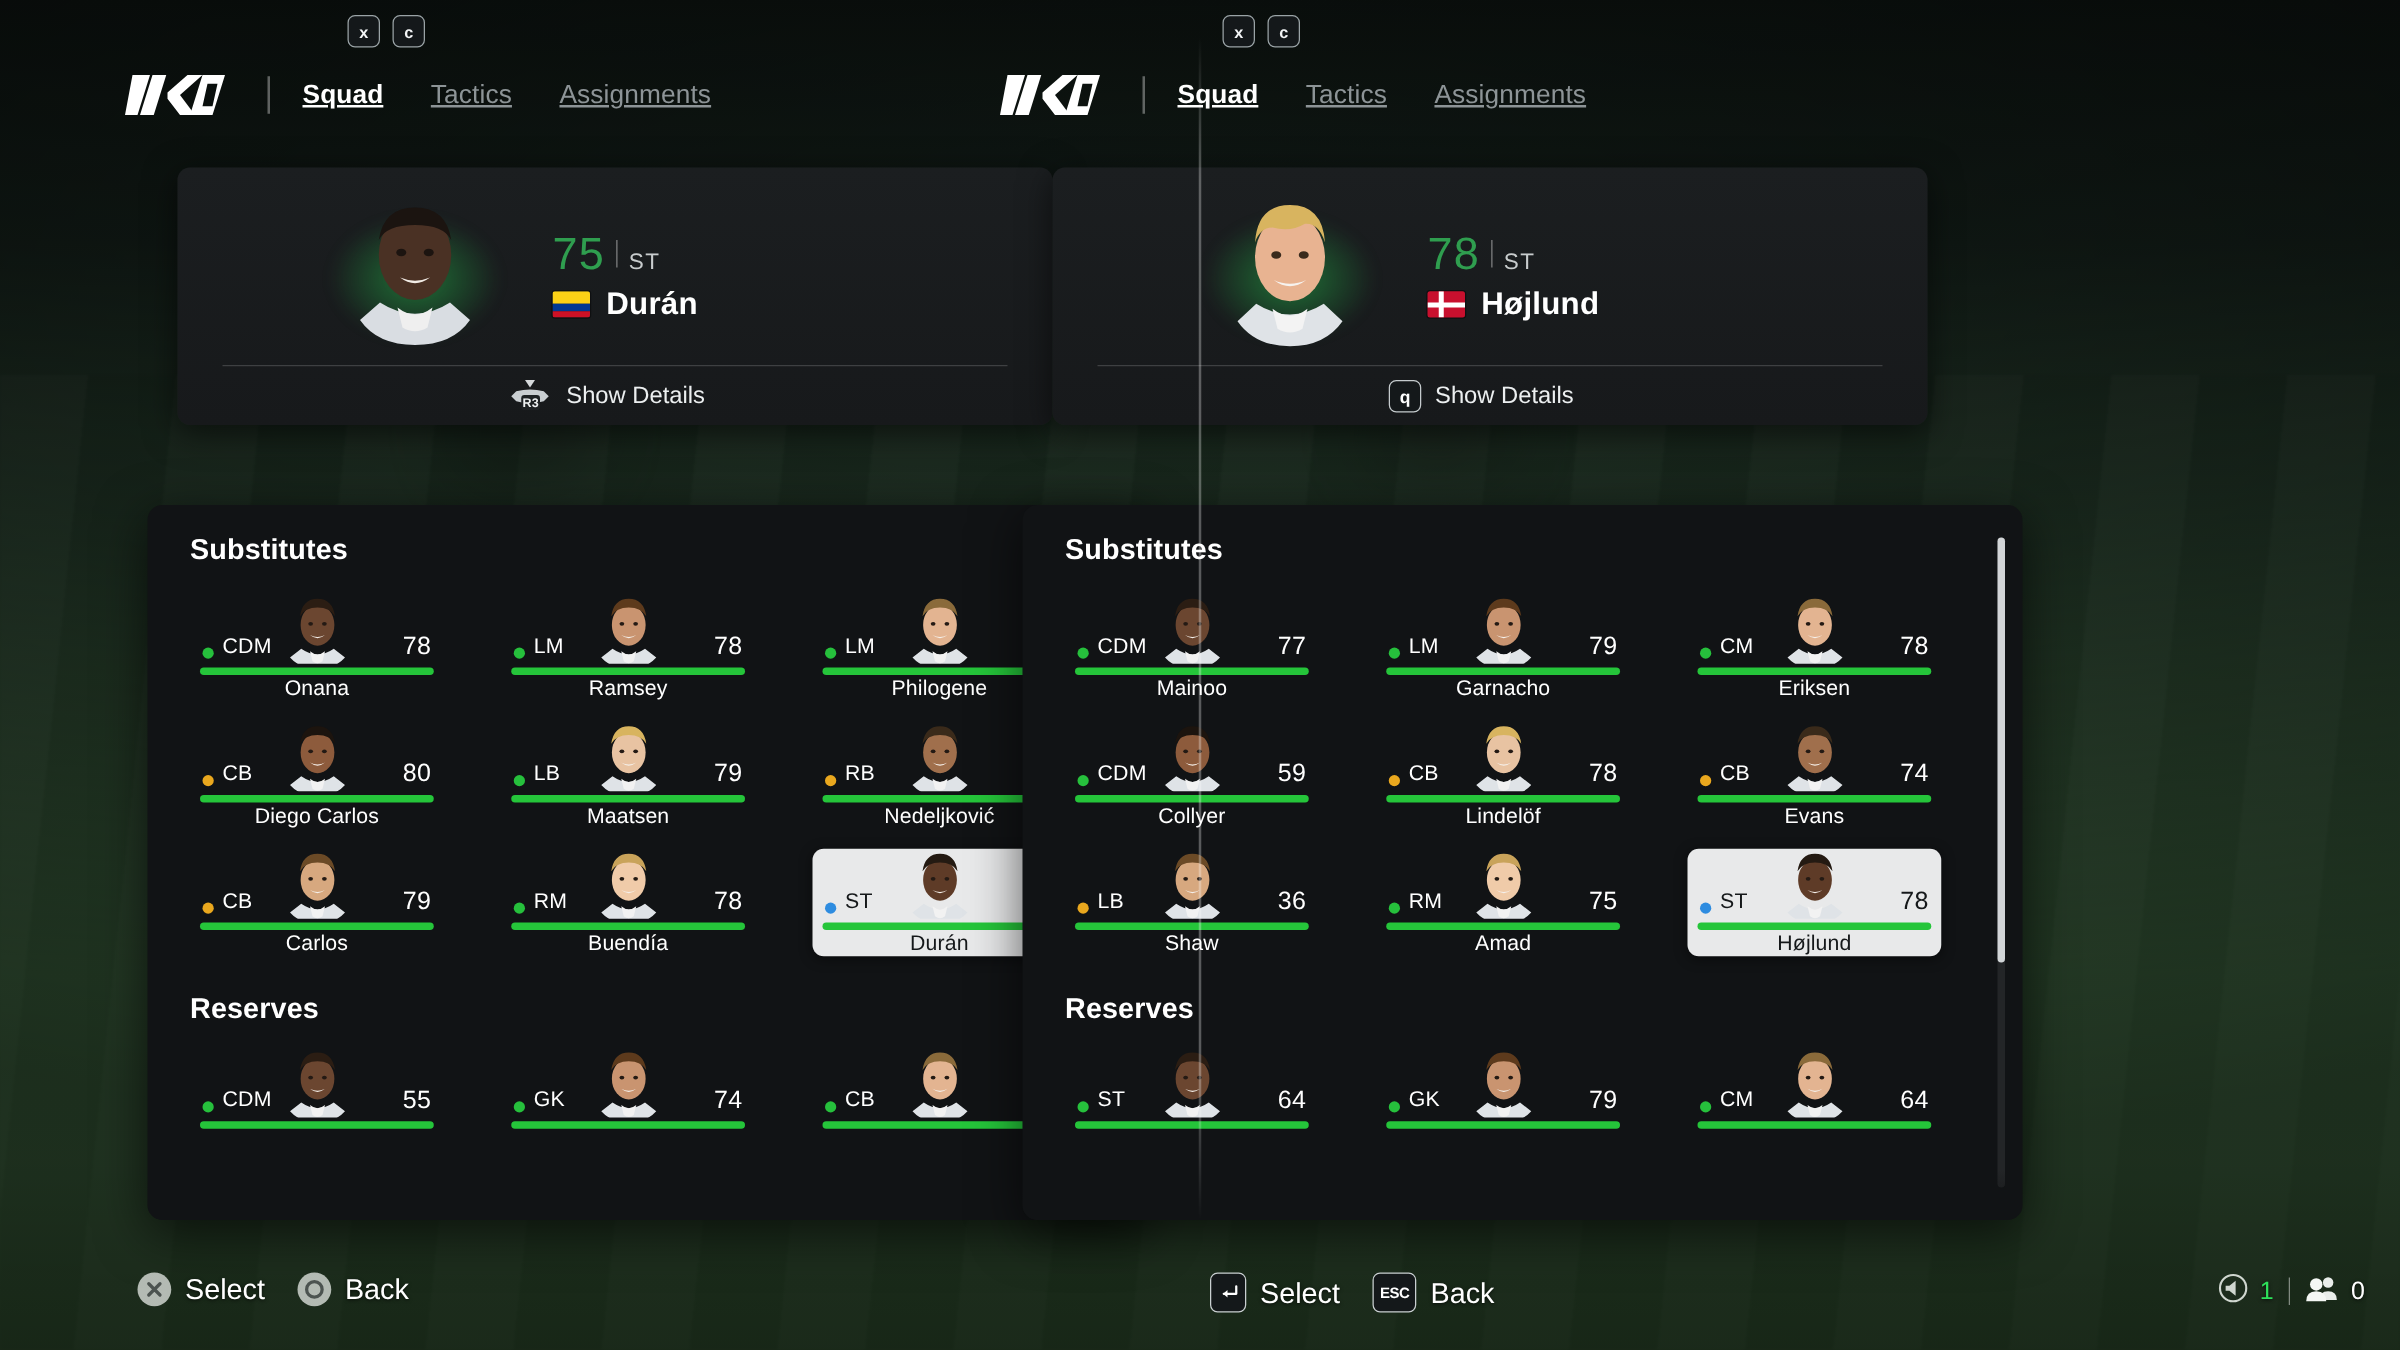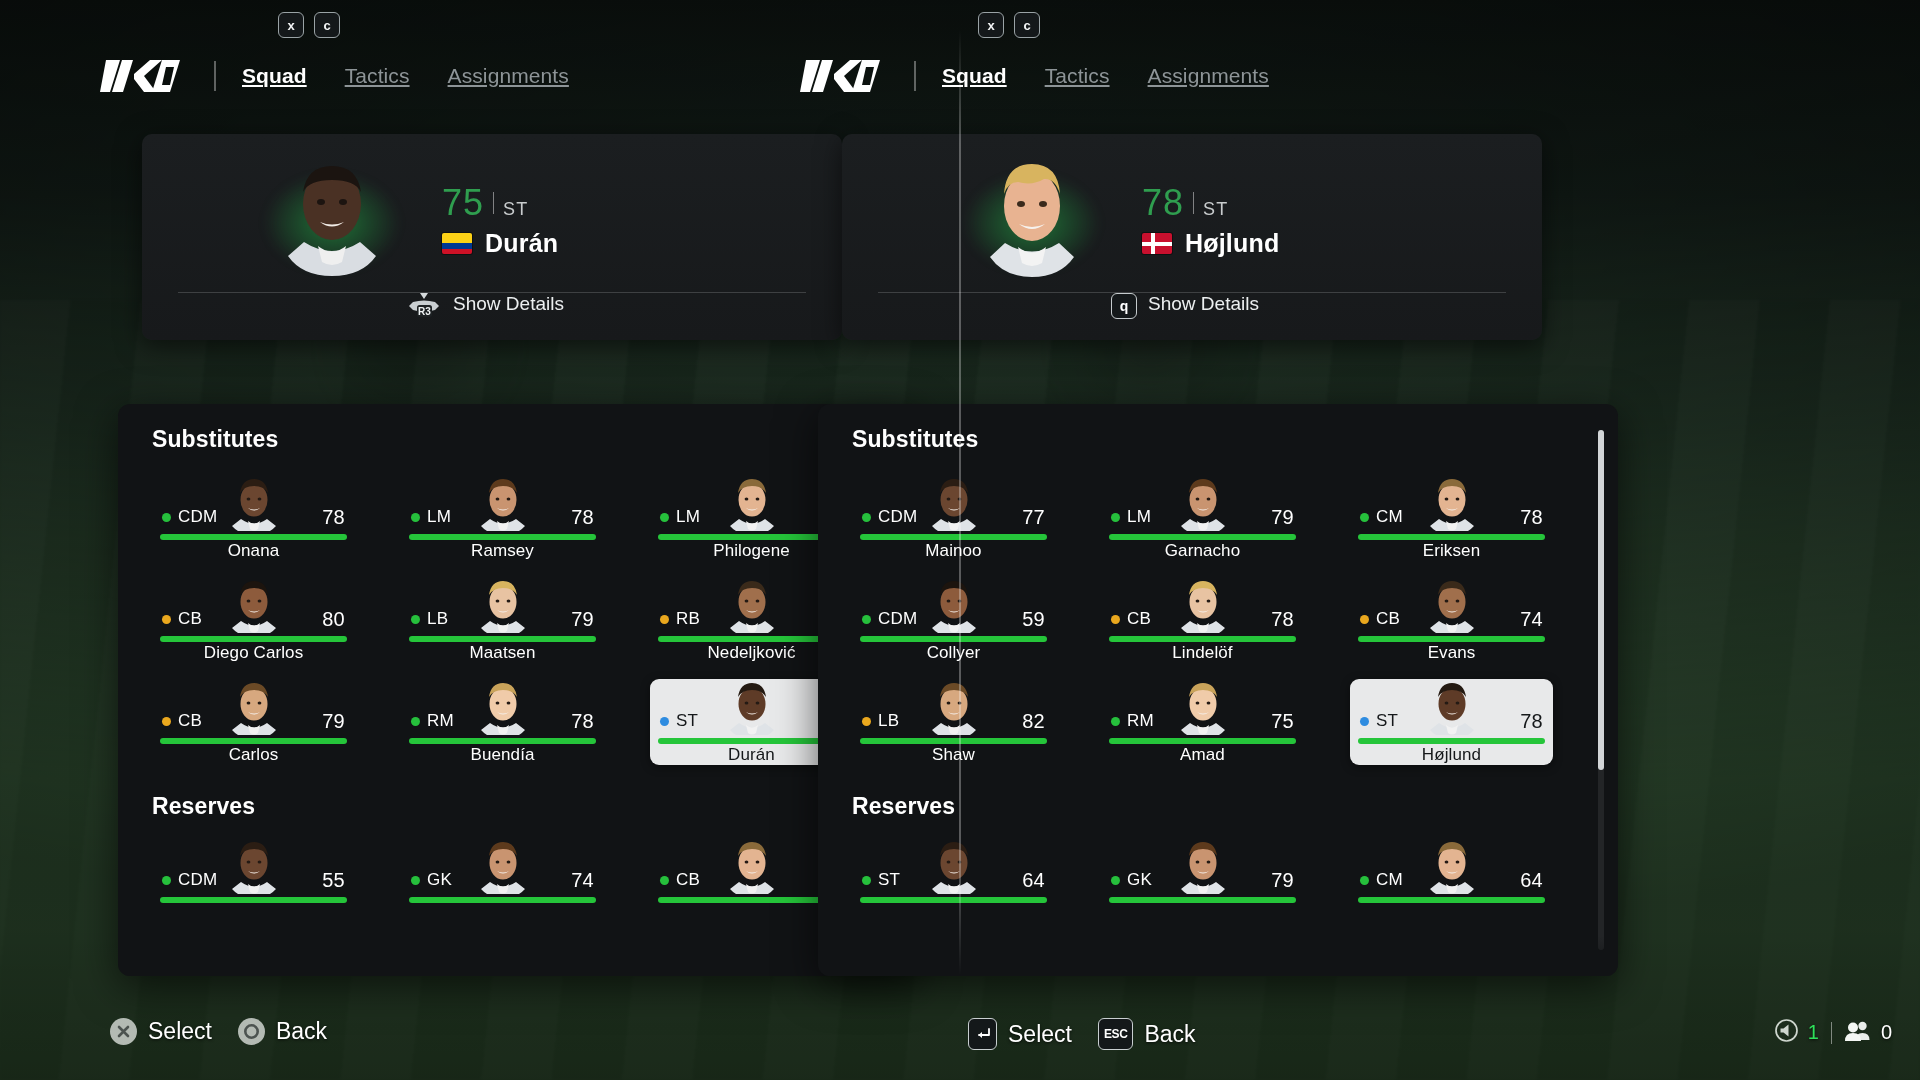--- a/index.html
+++ b/index.html
@@ -231,21 +231,21 @@
     height: 1px;
     background: rgba(255,255,255,.17);
   }
 
   .hero-details {
     position: absolute;
     left: 0; right: 14px;
     top: 159px;
     height: 47px;
     display: flex;
-    align-items: flex-start;
+    align-items: center;
     justify-content: center;
     gap: 11px;
   }
   .hero-details-label {
     font-size: 19px;
     color: #eceff0;
   }
 
   
   .r3-icon {
@@ -331,21 +331,21 @@
     left: 10px; right: 10px;
     top: 30px;
     height: 24px;
     display: flex;
     align-items: center;
     justify-content: space-between;
     pointer-events: none;
   }
   .pcard-poswrap {
     display: flex;
-    align-items: center;
+    align-items: flex-end;
     gap: 7px;
   }
   .pos-dot {
     width: 9px; height: 9px;
     border-radius: 50%;
     flex: 0 0 auto;
   }
   .pos-label {
     font-size: 17px;
     color: #ffffff;
@@ -1007,21 +1007,21 @@
                   <ellipse cx="36.5" cy="24" rx="1.9" ry="1.5" fill="#241a14"></ellipse>
                   <path d="M25 33 q6 5 12 0 q-6 3 -12 0z" fill="#f5efe9"></path>
                   <path d="M18 44 q13 9 26 0 l9 7 q-8 9 -22 9 q-14 0 -22 -9z" fill="#dfe3e7"></path>
                   <path d="M25 46 q6 5 12 0 l-2 8 q-4 3 -8 0z" fill="#f2f2f2"></path>
                 </svg></div>
               <div class="pcard-top">
                 <span class="pcard-poswrap">
                   <span class="pos-dot" style="background:#eaa81e;"></span>
                   <span class="pos-label">LB</span>
                 </span>
-                <span class="pcard-rating">82</span>
+                <span class="pcard-rating">36</span>
               </div>
               <div class="pcard-bar"></div>
               <div class="pcard-name">Shaw</div>
             </div>
             <div class="pcard">
               <div class="pcard-face"><svg width="62" height="56" viewBox="0 0 62 56">
                   <ellipse cx="31" cy="25" rx="13.5" ry="16.5" fill="#f0cba9"></ellipse>
                   <path d="M17 18 q2 -14 14 -14 q12 0 14 14 q-4 -7 -14 -7 q-10 0 -14 7z" fill="#c9a35a"></path>
                   <ellipse cx="25.5" cy="24" rx="1.9" ry="1.5" fill="#241a14"></ellipse>
                   <ellipse cx="36.5" cy="24" rx="1.9" ry="1.5" fill="#241a14"></ellipse>

